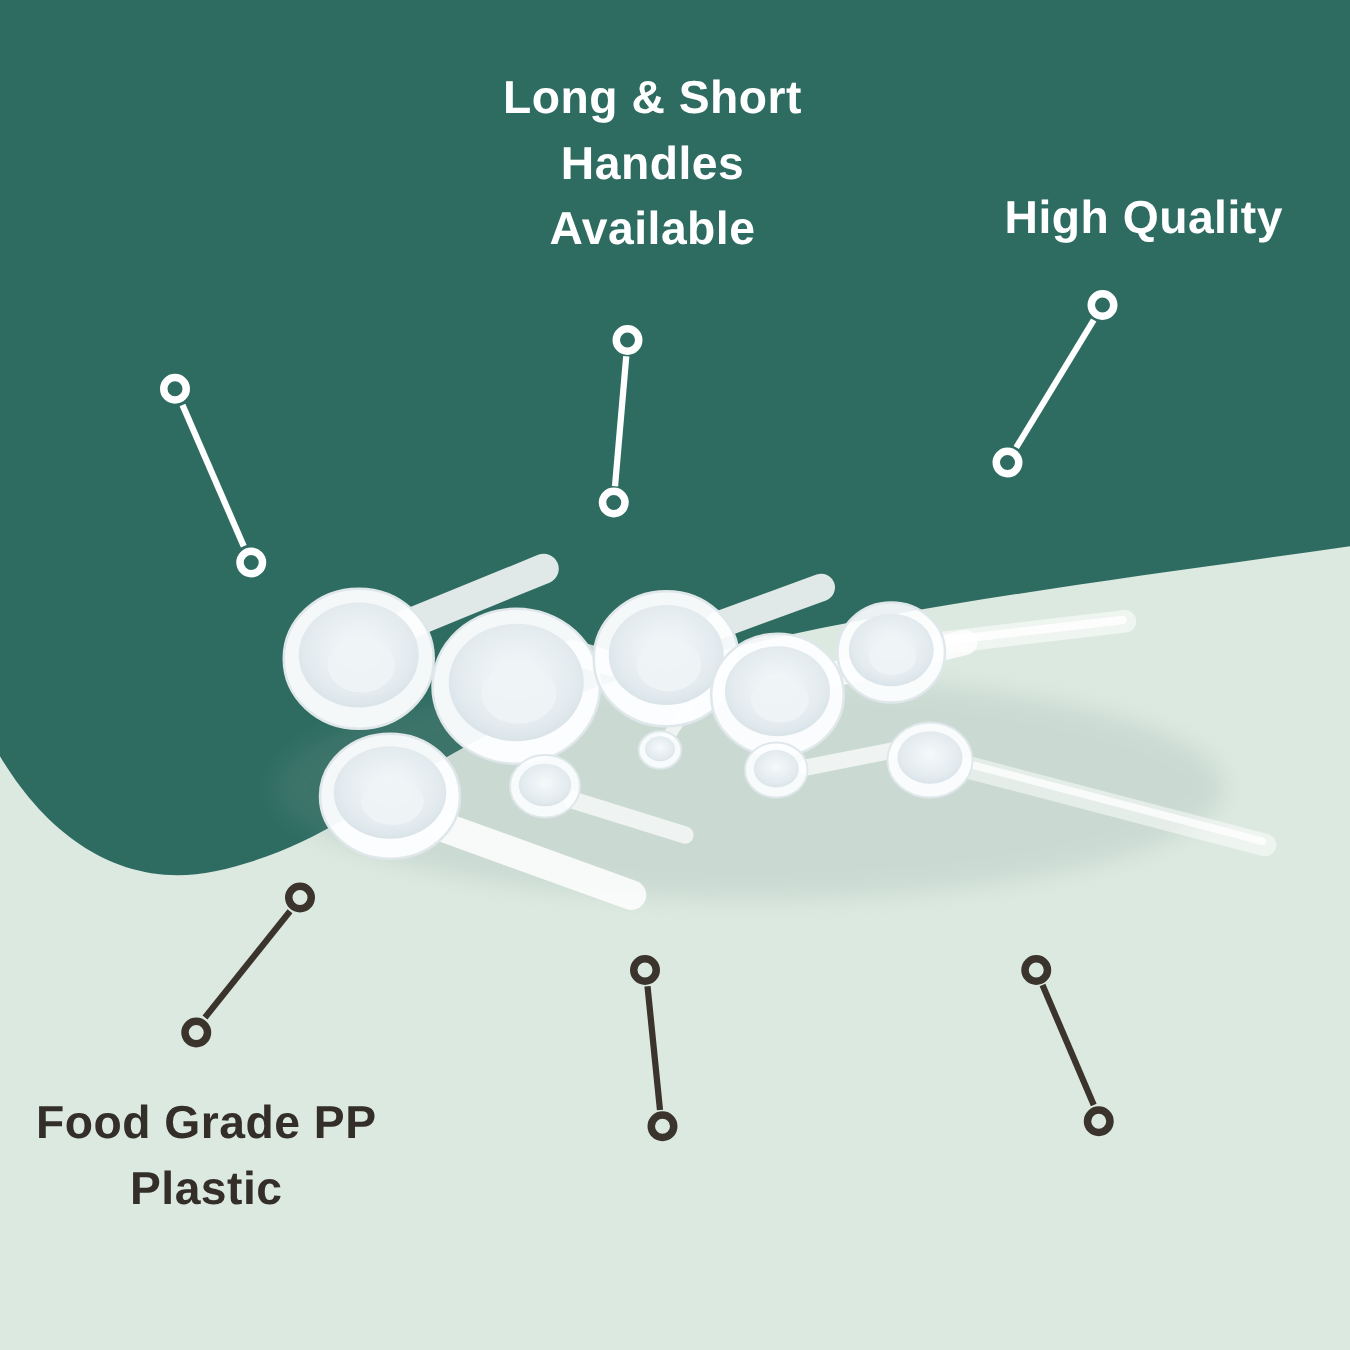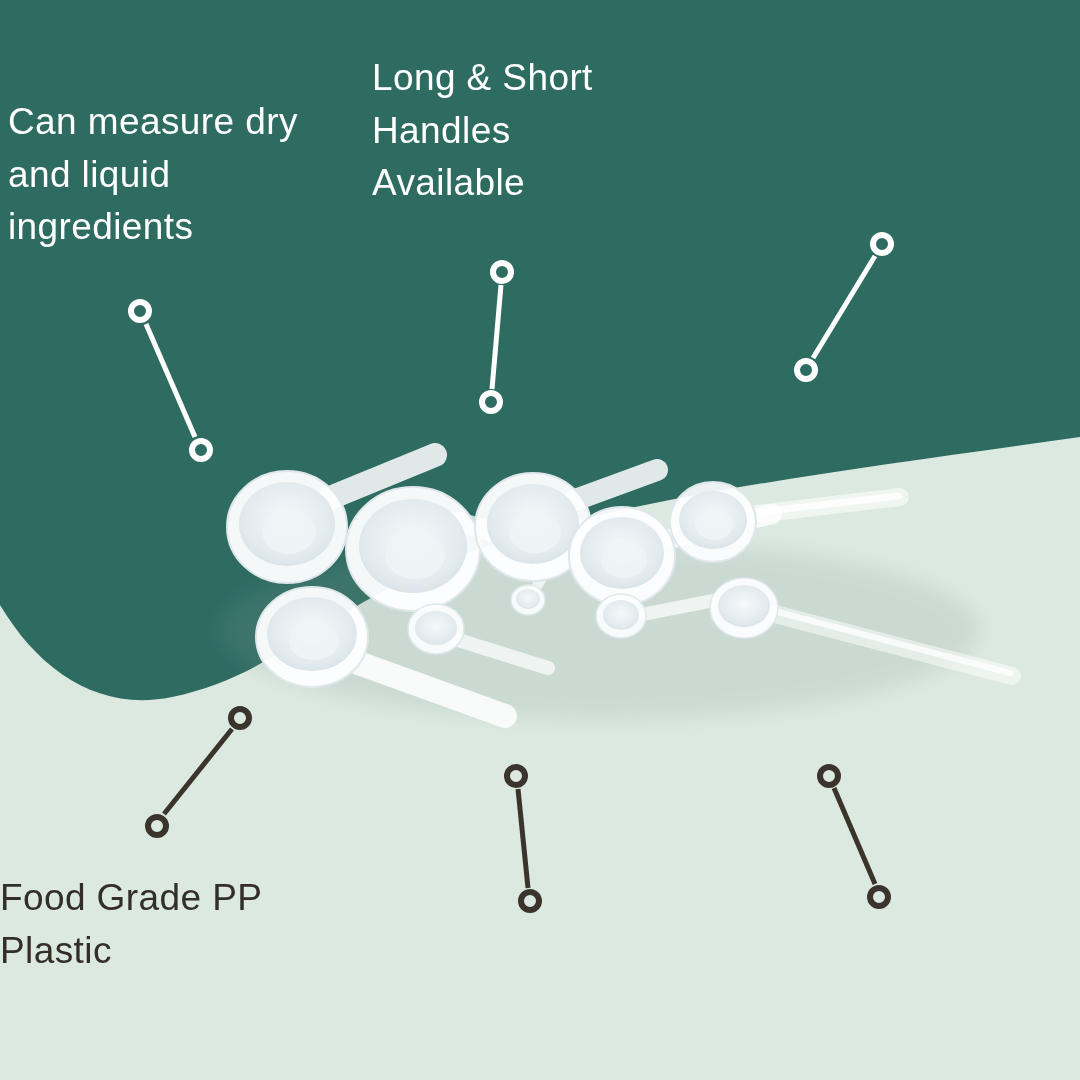--- a/index.html
+++ b/index.html
@@ -12,26 +12,26 @@
     overflow: hidden;
     font-family: "Liberation Sans", sans-serif;
   }
   .layer {
     position: absolute;
     top: 0; left: 0;
     width: 1080px; height: 1080px;
   }
   .label {
     position: absolute;
-    text-align: left;
+    text-align: center;
     white-space: pre-line;
     font-size: 37px;
     line-height: 1.42;
     letter-spacing: 0.4px;
-    font-weight: 400;
+    font-weight: 700;
   }
   .label.light { color: var(--label-light, #fff); }
   .label.dark  { color: var(--label-dark, #332E28); }
 
   .label-top-left      { left: 8px;   top: 96px;  width: 330px; }
   .label-top-center    { left: 372px; top: 52px;  width: 300px; }
   .label-top-right     { left: 760px; top: 148px; width: 310px; }
   .label-bottom-left   { left: 0px;   top: 872px; width: 330px; }
   .label-bottom-center { left: 330px; top: 956px; width: 410px; }
   .label-bottom-right  { left: 690px; top: 936px; width: 380px; }
@@ -163,27 +163,25 @@
       <circle cx="530" cy="901" r="9" stroke-width="6"></circle>
     </g>
 
     <g stroke="var(--connector-dark, #3B342C)" fill="none">
       <circle cx="829" cy="776" r="9" stroke-width="6"></circle>
       <line x1="834" y1="788" x2="875" y2="884" stroke-width="5"></line>
       <circle cx="879" cy="897" r="9" stroke-width="6"></circle>
     </g>
   </svg>
 
-  <div class="label light label-top-left">Can measure dry
-and liquid
-ingredients</div>
 
   <div class="label light label-top-center">Long &amp; Short
 Handles
 Available</div>
 
+  <div class="label light label-top-right">High Quality</div>
 
   <div class="label dark label-bottom-left">Food Grade PP
 Plastic</div>
 
 
 
 </div>
 
 </body></html>

